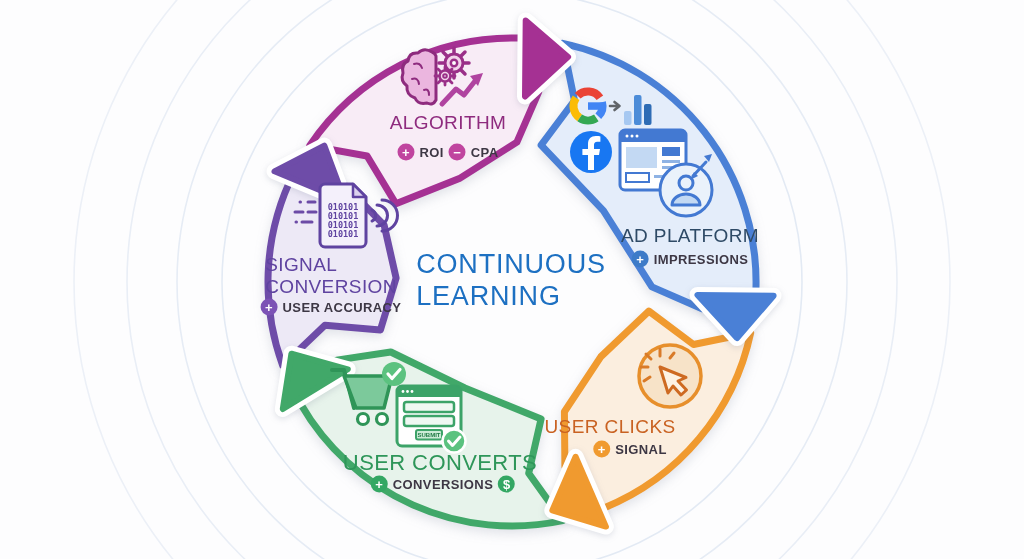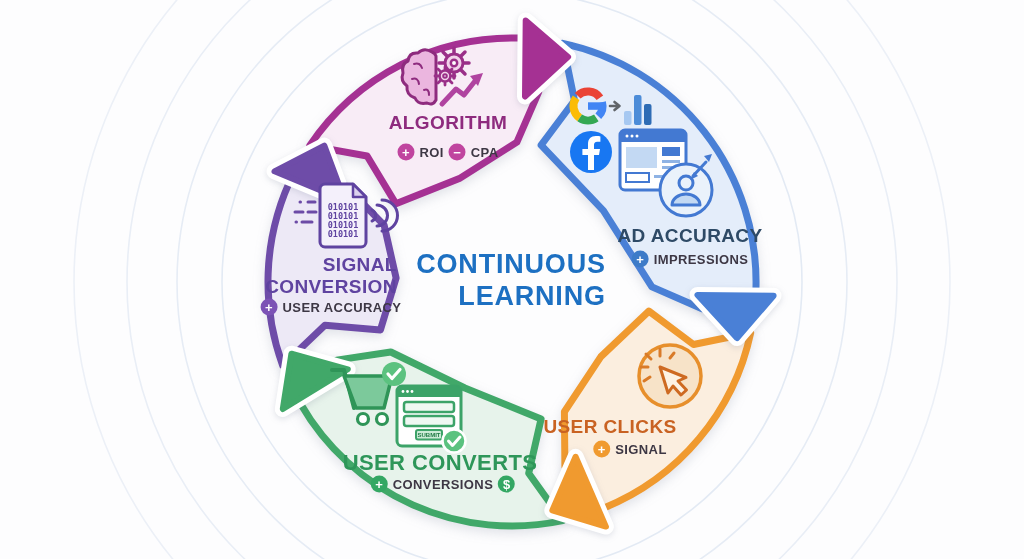--- a/index.html
+++ b/index.html
@@ -1,19 +1,19 @@
 <!DOCTYPE html>
 <html><head>
 <meta charset="utf-8">
 <style>
   html,body{margin:0;padding:0;}
   .stage{position:relative;width:1024px;height:559px;background:#FDFDFE;overflow:hidden;
          font-family:"Liberation Sans",sans-serif;}
   .stage svg.diagram{position:absolute;left:0;top:0;}
-  .h{position:absolute;transform:translate(-50%,-50%);text-align:right;font-weight:bold;
+  .h{position:absolute;transform:translate(-50%,-50%);text-align:left;font-weight:normal;
      letter-spacing:.4px;line-height:1.18;white-space:nowrap;}
   .badges{position:absolute;transform:translate(-50%,-50%);display:flex;align-items:center;gap:5px;
      font-size:13px;font-weight:bold;color:#3D3744;letter-spacing:.4px;white-space:nowrap;}
   .bc{display:inline-flex;width:17px;height:17px;border-radius:50%;color:#fff;align-items:center;
      justify-content:center;font-size:13px;font-weight:bold;line-height:1;flex:0 0 auto;}
   #h-seg0{left:448px;top:123px;font-size:19px;}
   #b-seg0{left:448px;top:152px;}
   #h-seg1{left:690px;top:236px;font-size:19px;}
   #b-seg1{left:690px;top:259px;}
   #h-seg2{left:610px;top:427px;font-size:19px;}
@@ -177,21 +177,21 @@
     <div>ALGORITHM</div>
   </div>
   <div class="badges" id="b-seg0">
     <span class="bc" style="background: rgb(192, 69, 159);">+</span>
     <span>ROI</span>
     <span class="bc" style="background: rgb(192, 69, 159);">−</span>
     <span>CPA</span>
   </div>
 
   <div class="h" id="h-seg1" style="color: rgb(46, 74, 102);">
-    <div>AD ACCURACY</div>
+    <div>AD PLATFORM</div>
   </div>
   <div class="badges" id="b-seg1">
     <span class="bc" style="background: rgb(61, 123, 200);">+</span>
     <span>IMPRESSIONS</span>
   </div>
 
   <div class="h" id="h-seg2" style="color: rgb(201, 98, 34);">
     <div>USER CLICKS</div>
   </div>
   <div class="badges" id="b-seg2">

